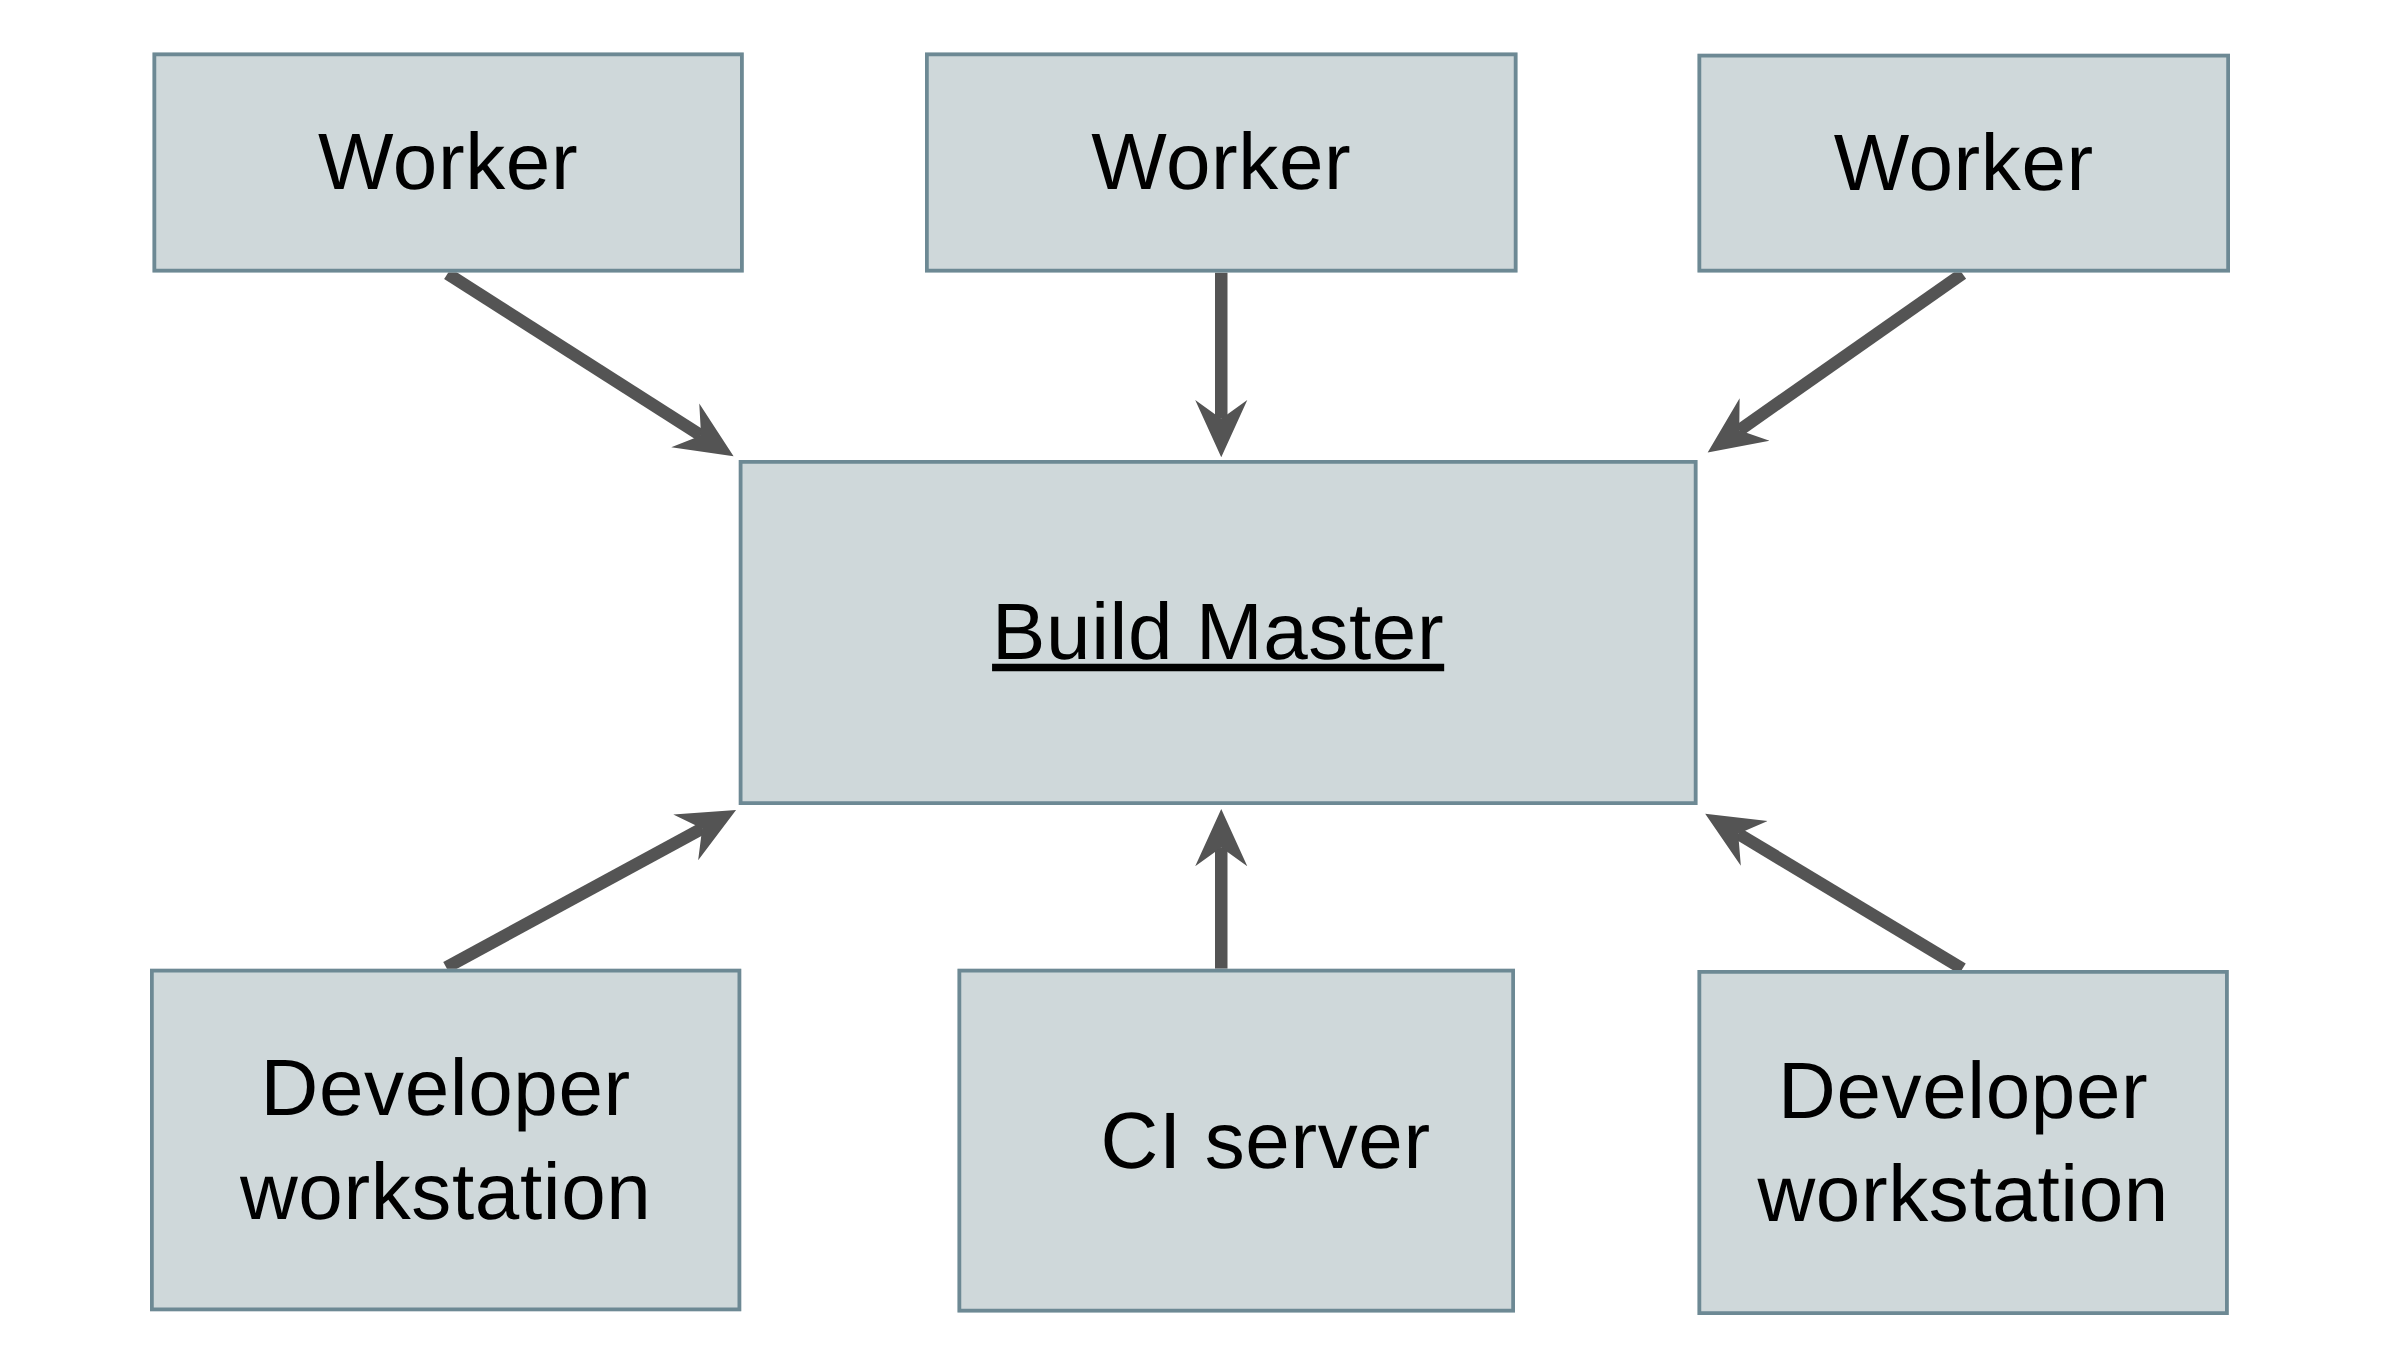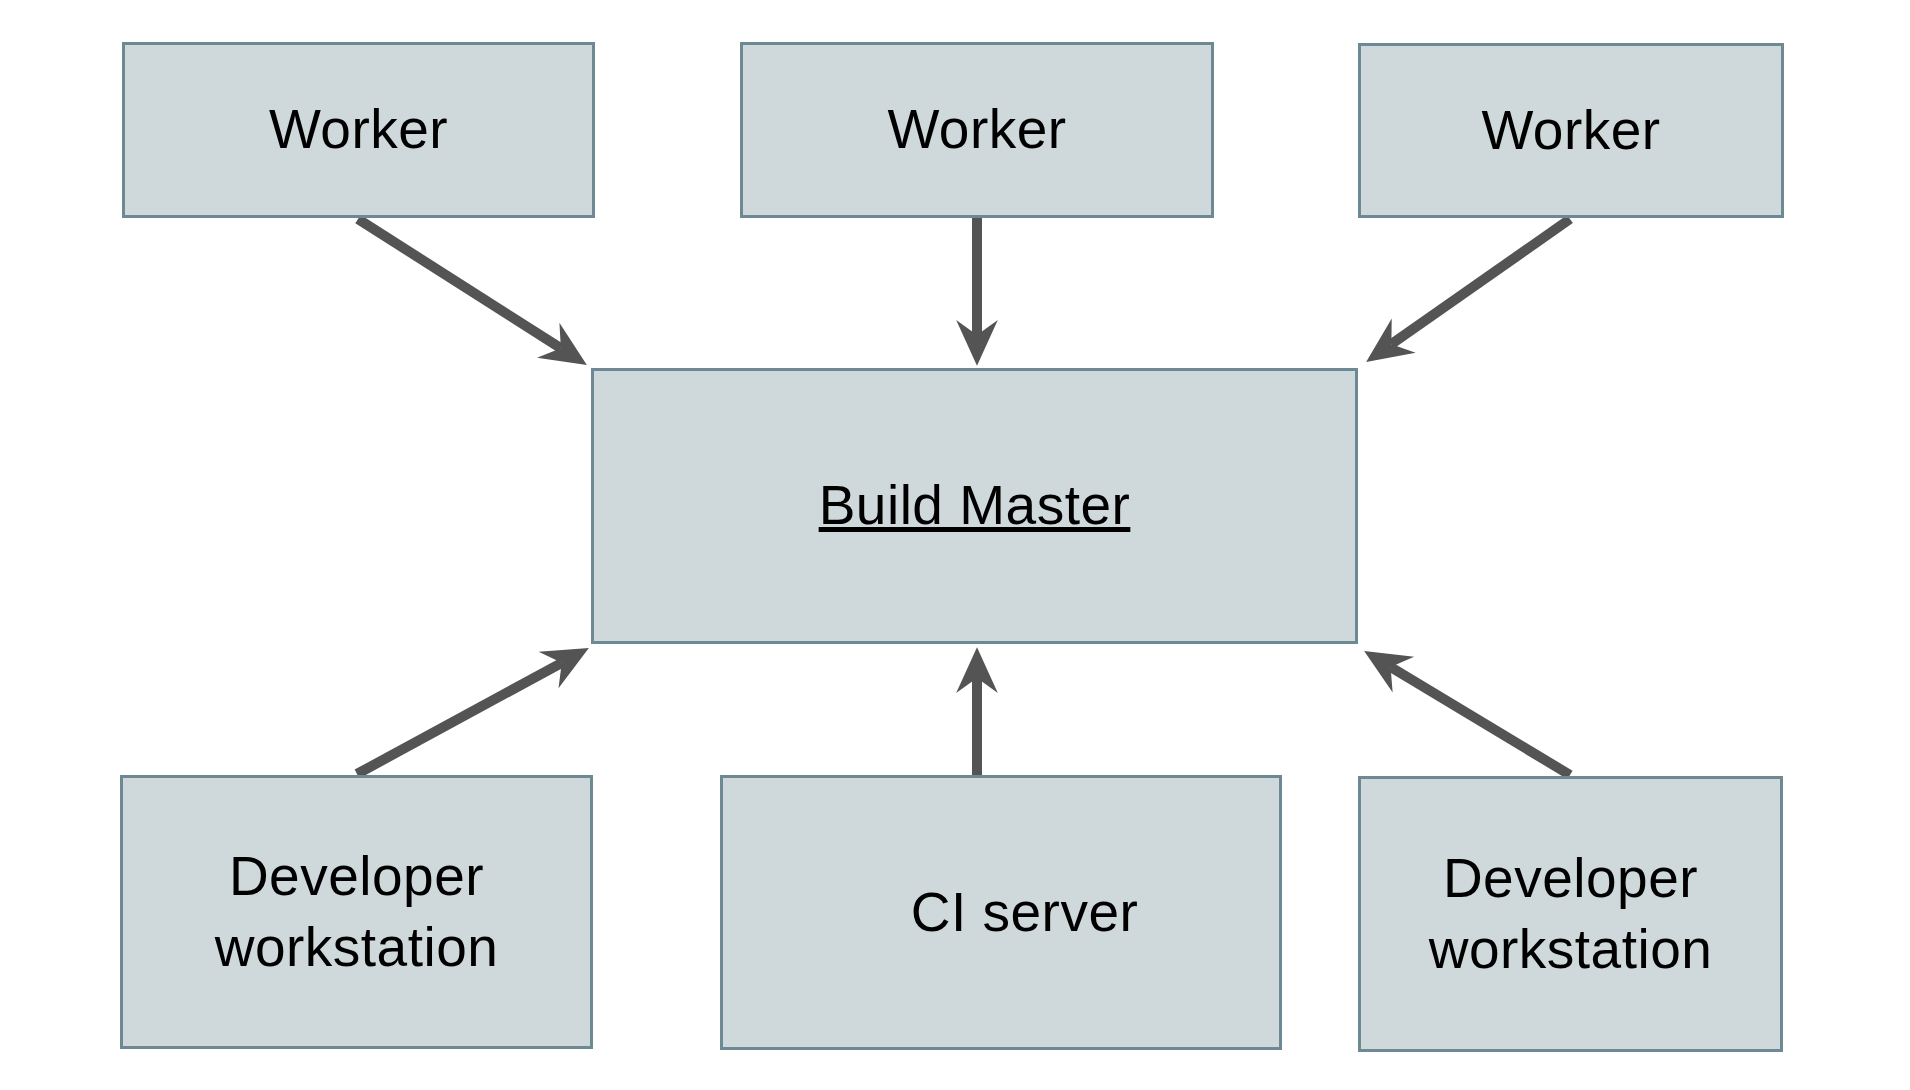--- a/index.html
+++ b/index.html
@@ -27,21 +27,21 @@
     border: 3px solid var(--node-border, #6d8994);
     display: flex;
     align-items: center;
     justify-content: center;
     text-align: center;
   }
   .node .label {
     display: block;
     width: 100%;
     padding: 0 4px;
-    font-size: 55px;
+    font-size: 64px;
     line-height: 1.3;
     color: var(--label-text, #000000);
     letter-spacing: 0.5px;
     overflow-wrap: normal;
   }
 </style>
 </head>
 <body>
 
 <div class="canvas" style="--bg: #ffffff; --node-fill: #cfd8da; --node-border: #6d8994; --label-text: #000000;">
@@ -69,20 +69,20 @@
       </div>
       <div class="node" style="left: 1358px; top: 43px; width: 426px; height: 175px;">
         <span class="label">Worker</span>
       </div>
       <div class="node" style="left: 591px; top: 368px; width: 767px; height: 276px; text-decoration: underline;">
         <span class="label">Build Master</span>
       </div>
       <div class="node" style="left: 120px; top: 775px; width: 473px; height: 274px;">
         <span class="label">Developer workstation</span>
       </div>
-      <div class="node" style="left: 720px; top: 775px; width: 562px; height: 275px; padding-left: 47px;">
+      <div class="node" style="left: 766px; top: 775px; width: 446px; height: 275px; padding-left: 47px;">
         <span class="label">CI server</span>
       </div>
       <div class="node" style="left: 1358px; top: 776px; width: 425px; height: 276px;">
         <span class="label">Developer workstation</span>
       </div>
     </div>
 </div>
 
 </body></html>

